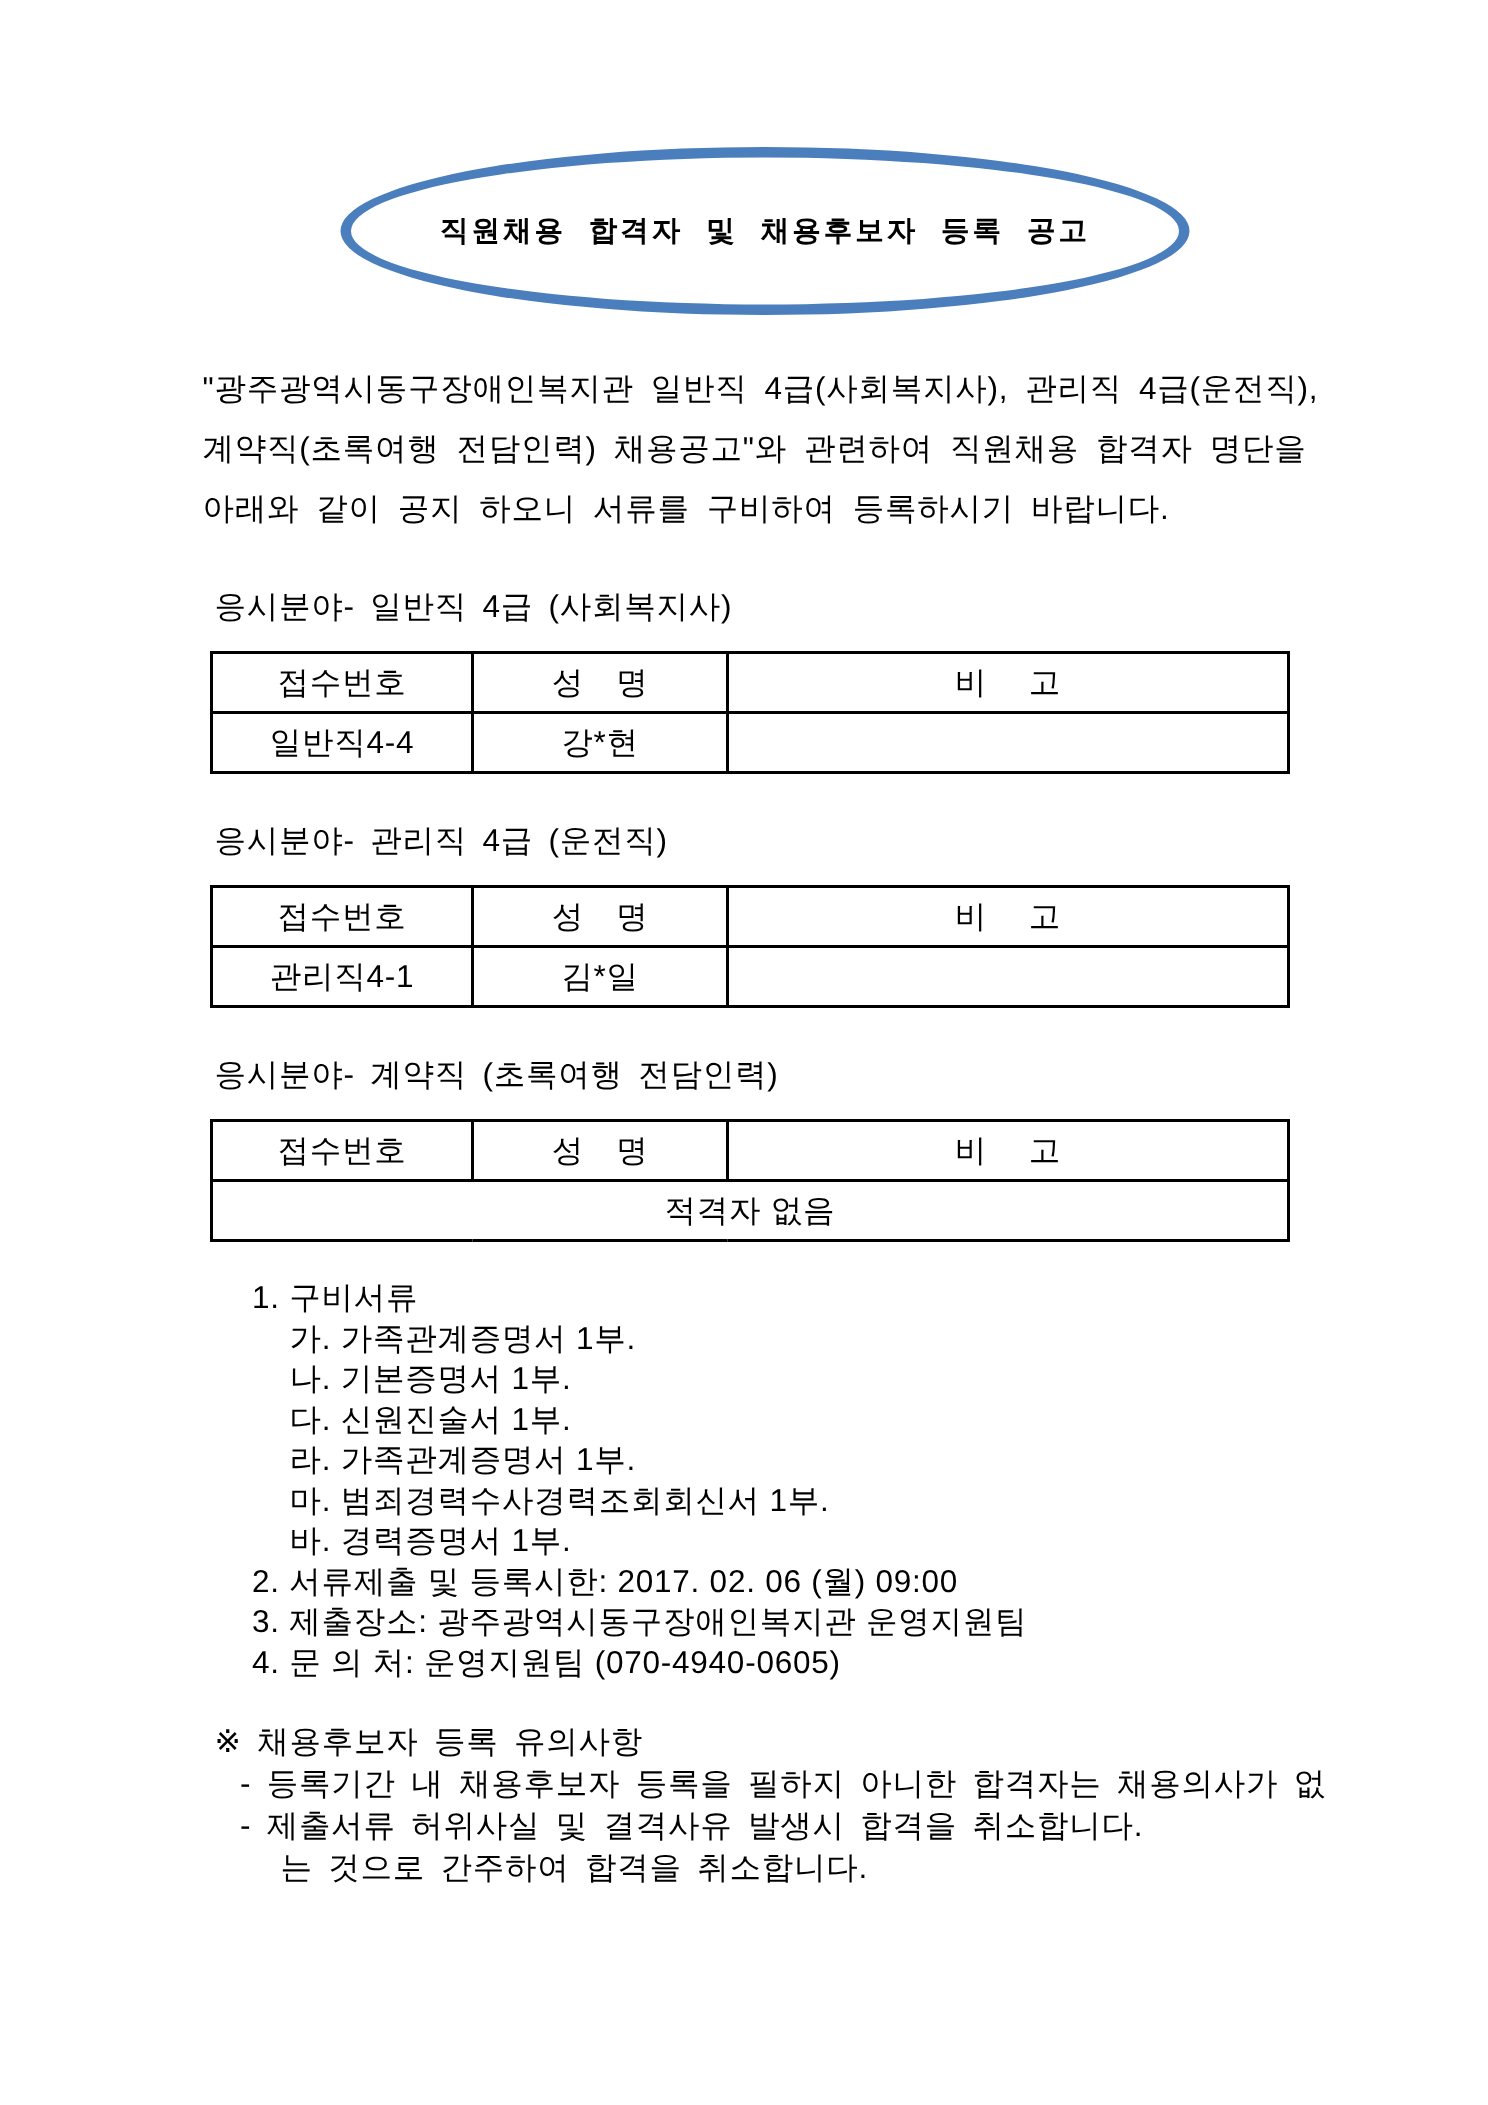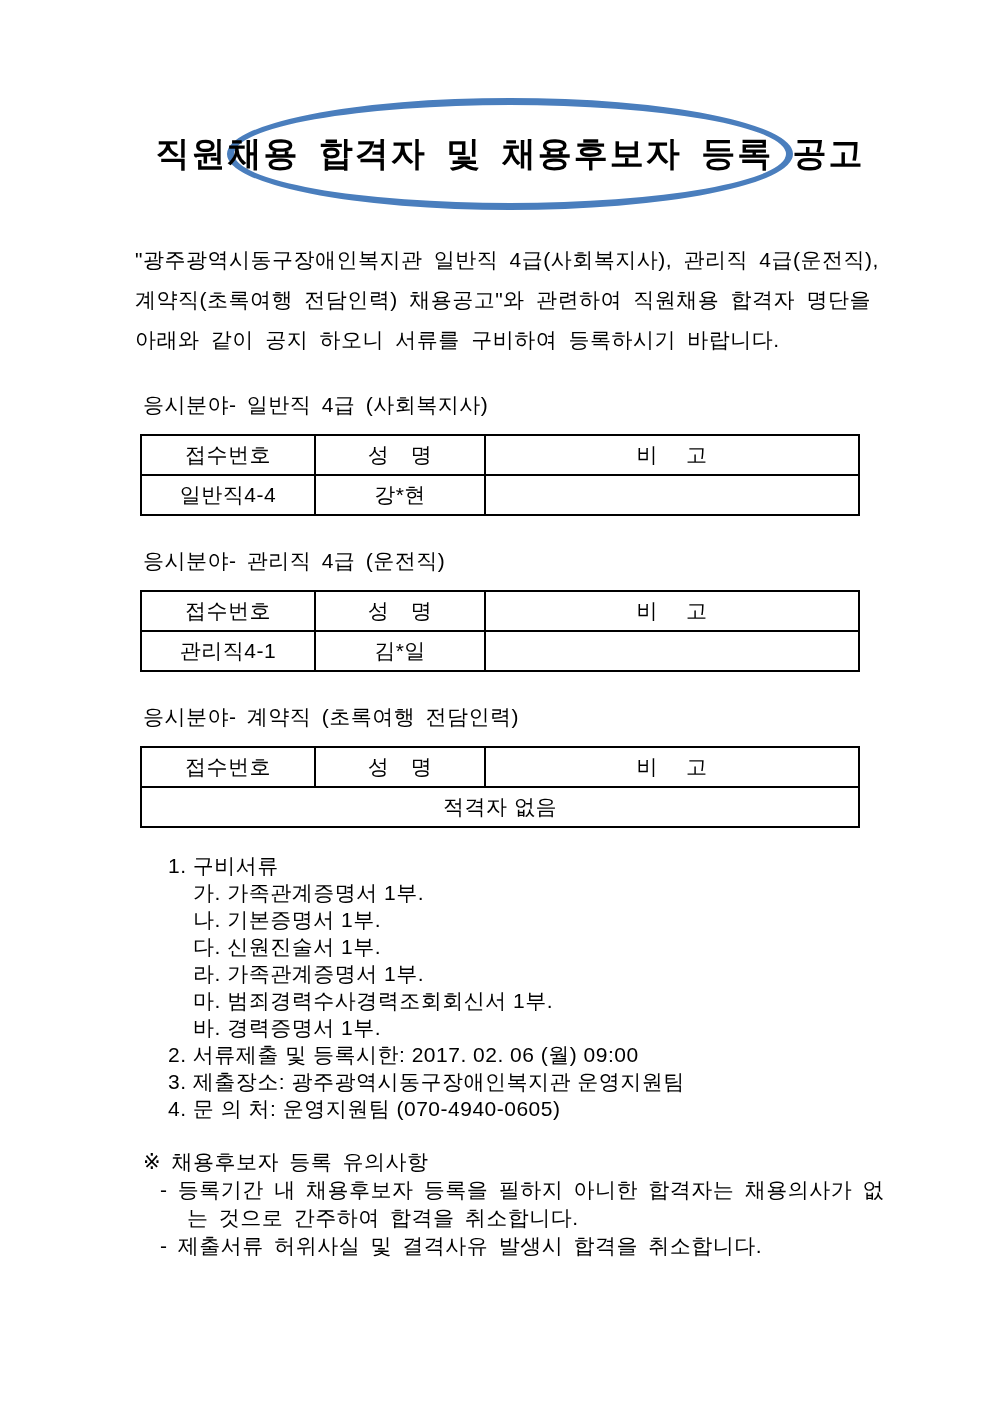--- a/index.html
+++ b/index.html
@@ -25,21 +25,21 @@
     margin: 98px 0 0 227px;
     width: 566px;
     height: 112px;
     border: 7px solid #4a7ebd;
     border-radius: 50%;
     display: flex;
     align-items: center;
     justify-content: center;
   }
   .title-text {
-    font-size: 34px;
+    font-size: 19px;
     font-weight: bold;
     letter-spacing: 2px;
     word-spacing: 8px;
     white-space: nowrap;
   }
   
   .intro {
     margin: 30px 130px 0 135px;
     line-height: 40px;
     word-spacing: 5px;
@@ -168,17 +168,17 @@
     <div class="detail-line sub">마. 범죄경력수사경력조회회신서 1부.</div>
     <div class="detail-line sub">바. 경력증명서 1부.</div>
     <div class="detail-line">2. 서류제출 및 등록시한: 2017. 02. 06 (월) 09:00</div>
     <div class="detail-line">3. 제출장소: 광주광역시동구장애인복지관 운영지원팀</div>
     <div class="detail-line">4. 문 의 처: 운영지원팀 (070-4940-0605)</div>
   </div>
 
   <div class="notes">
     <div class="note-line">※ 채용후보자 등록 유의사항</div>
     <div class="note-line dash">- 등록기간 내 채용후보자 등록을 필하지 아니한 합격자는 채용의사가 없</div>
+    <div class="note-line dash">- 제출서류 허위사실 및 결격사유 발생시 합격을 취소합니다.</div>
     <div class="note-line cont">는 것으로 간주하여 합격을 취소합니다.</div>
-    <div class="note-line dash">- 제출서류 허위사실 및 결격사유 발생시 합격을 취소합니다.</div>
   </div>
 
 </div>
 
 </body></html>

